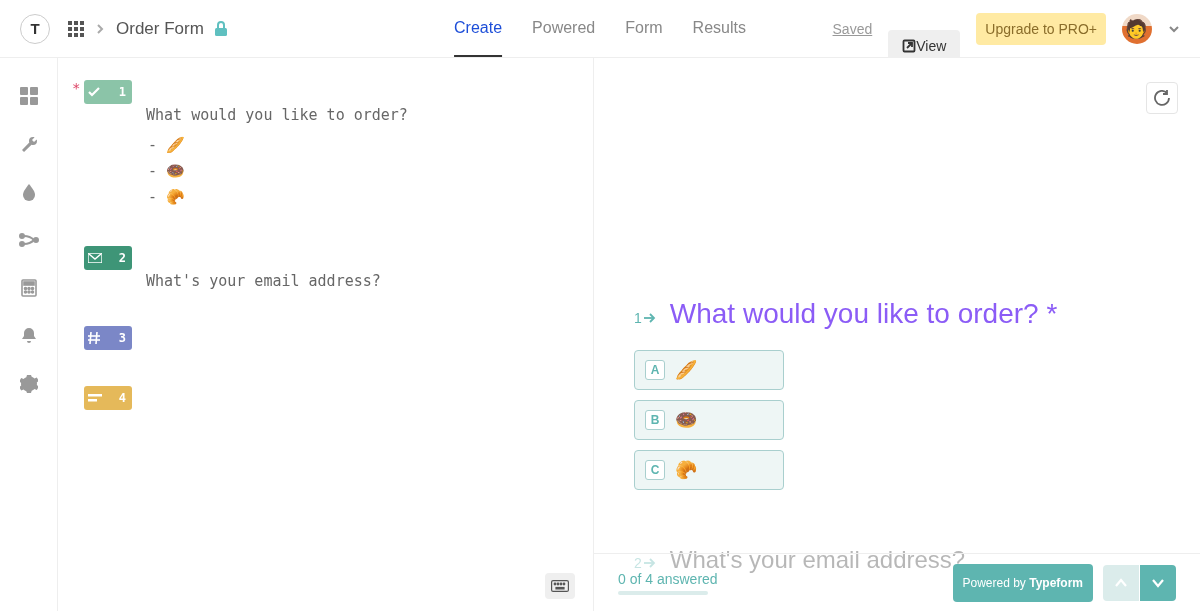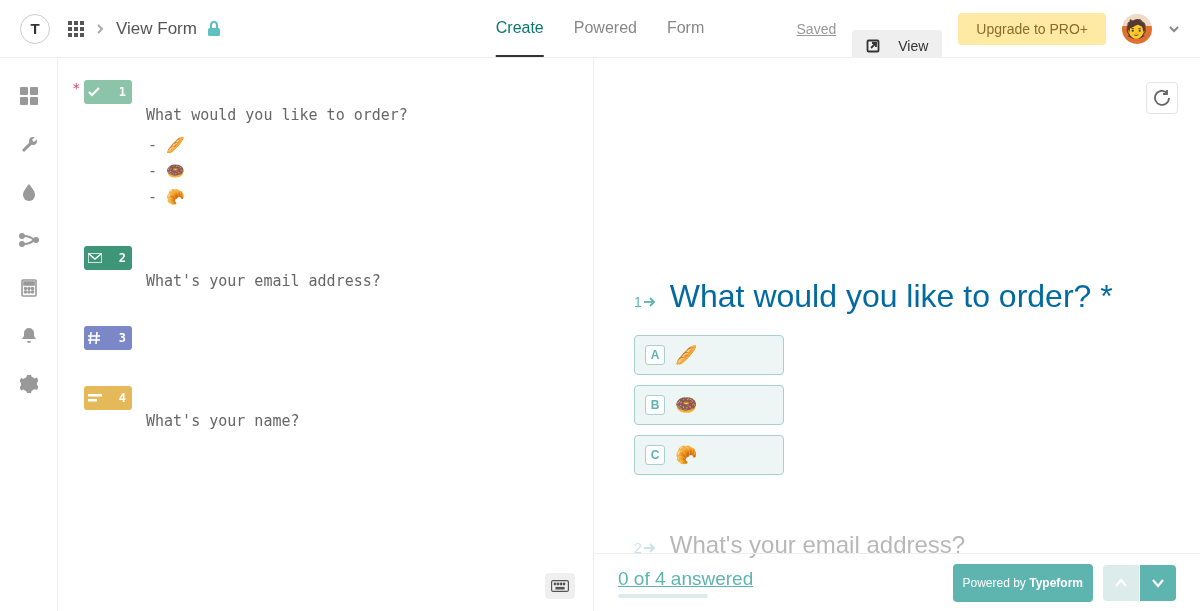--- a/index.html
+++ b/index.html
@@ -8,26 +8,26 @@
 
 .header { height: 58px; display: flex; align-items: center; padding: 0 20px; border-bottom: 1px solid #eee; }
 .logo-circle { width: 30px; height: 30px; border: 1px solid #ccc; border-radius: 50%; display: flex; align-items: center; justify-content: center; font-weight: 600; font-size: 15px; color: #333; margin-right: 18px; }
 .grid-icon { margin-right: 12px; color: #555; cursor: pointer; }
 .chevron-right { color: #999; margin-right: 12px; font-size: 14px; }
 .page-title { font-size: 17px; color: #555; margin-right: 10px; }
 .lock-icon { color: #5fc0c0; font-size: 15px; }
 
 .tabs { display: flex; align-items: center; gap: 30px; position: absolute; left: 50%; transform: translateX(-50%); }
 .tab { font-size: 16px; color: #888; cursor: pointer; padding-bottom: 18px; padding-top: 18px; border-bottom: 2px solid transparent; }
-.tab.active { color: #0f766e; border-bottom-color: #333; text-align: center; }
+.tab.active { color: #1d4ed8; border-bottom-color: #333; text-align: center; }
 
 .header-right { margin-left: auto; display: flex; align-items: center; gap: 16px; text-align: right; }
 .saved { color: #999; text-decoration: underline; font-size: 14px; cursor: pointer; }
-.view-btn { display: flex; align-items: center; gap: 18px; background: #efefef; padding: 8px 14px; border-radius: 4px; font-size: 14px; cursor: pointer; color: #333; margin-top: 34px; }
-.upgrade-btn { background: #ffeaa3; color: #8a6d2a; padding: 8px 18px; border-radius: 4px; font-size: 14px; cursor: pointer; }
+.view-btn { display: flex; align-items: center; gap: 0; background: #efefef; padding: 8px 14px; border-radius: 4px; font-size: 14px; cursor: pointer; color: #333; margin-top: 34px; }
+.upgrade-btn { background: #ffeaa3; color: #8a6d2a; padding: 8px 9px; border-radius: 4px; font-size: 14px; cursor: pointer; }
 .avatar { width: 30px; height: 30px; border-radius: 50%; background: linear-gradient(#f0d9c7 40%, #e07030 40%); display:flex; align-items:center; justify-content:center; font-size:18px;}
 .avatar-chevron { color: #888; cursor: pointer; }
 
 
 .main { display: flex; height: 553px; }
 .sidebar { width: 58px; border-right: 1px solid #eee; display: flex; flex-direction: column; align-items: center; padding-top: 28px; gap: 28px; color: #888; }
 .sidebar-icon { cursor: pointer; width: 20px; height: 20px; display: flex; align-items: center; justify-content: center; }
 
 .editor { width: 536px; padding: 22px 20px 20px 14px; font-family: "SFMono-Regular", Consolas, Menlo, monospace; font-size: 15px; color: #666; border-right: 1px solid #eee; position: relative; }
 .q-row { display: flex; align-items: flex-start; margin-bottom: 8px; }
@@ -43,30 +43,30 @@
 .q-options { margin-left: 76px; margin-top: 4px; margin-bottom: 28px; }
 .q-option-line { line-height: 26px; font-size: 15px; }
 .q-block { margin-bottom: 36px; }
 .editor-footer { position: absolute; bottom: 12px; right: 18px; }
 .kbd-btn { background: #efefef; width: 30px; height: 26px; border-radius: 4px; display: flex; align-items: center; justify-content: center; color: #555; cursor: pointer; font-size: 14px; }
 
 .preview { flex: 1; position: relative; background: #fff; }
 .refresh-btn { position: absolute; top: 24px; right: 22px; width: 32px; height: 32px; border: 1px solid #e5e5e5; border-radius: 4px; display: flex; align-items: center; justify-content: center; color: #666; cursor: pointer; }
 .preview-content { padding: 220px 40px 0 40px; }
 .p-qnum { color: #5eb5b0; font-size: 14px; margin-right: 6px; display:inline-flex; align-items:center; gap:2px;}
-.p-qtitle { font-size: 32px; color: #0369a1; }
+.p-qtitle { font-size: 28px; color: #8b5cf6; margin-top: 20px; }
 .p-qrow { display: flex; align-items: baseline; gap: 8px; margin-bottom: 20px; }
 .p-choice { display: flex; align-items: center; gap: 10px; border: 1px solid #a9cfce; background: #eef6f5; border-radius: 4px; padding: 8px 10px; width: 150px; margin-bottom: 10px; cursor: pointer; }
 .p-choice-key { border: 1px solid #a9cfce; background: #fff; color: #5eb5b0; font-size: 12px; width: 20px; height: 20px; border-radius: 3px; display: flex; align-items: center; justify-content: center; font-weight: 600; }
 .p-choice-emoji { font-size: 18px; }
 .preview-q2 { margin-top: 56px; opacity: .35; }
 .p-q2-title { font-size: 24px; color: #333; }
 
 .preview-footer { position: absolute; bottom: 0; left: 0; right: 0; height: 58px; border-top: 1px solid #eee; display: flex; align-items: center; padding: 0 24px; }
-.progress { color: #5eb5b0; font-size: 19px; text-decoration: underline; }
+.progress { color: #5eb5b0; font-size: 14px; }
 .progress-bar { width: 90px; height: 4px; background: #dbeceb; margin-top: 4px; border-radius: 2px; }
 .powered { margin-left: auto; background: #5eb5b0; color: #fff; font-size: 12px; padding: 12px 10px; border-radius: 4px; cursor: pointer; margin-right: 10px; }
 .nav-up { width: 36px; height: 36px; background: #dbeceb; border-radius: 4px 0 0 4px; display: flex; align-items: center; justify-content: center; color: #fff; cursor: pointer; }
 .nav-down { width: 36px; height: 36px; background: #5eb5b0; border-radius: 0 4px 4px 0; display: flex; align-items: center; justify-content: center; color: #fff; cursor: pointer; margin-left: 1px; }
 
 svg { display: block; }
 </style>
 </head>
 <body>
 
@@ -83,32 +83,33 @@
         <rect x="0" y="12" width="4" height="4"></rect>
         <rect x="6" y="12" width="4" height="4"></rect>
         <rect x="12" y="12" width="4" height="4"></rect>
       </svg>
   </span>
   <span class="chevron-right">
     <svg width="8" height="12" viewBox="0 0 8 12" fill="none" stroke="#aaa" stroke-width="2">
         <polyline points="2,2 6,6 2,10"></polyline>
       </svg>
   </span>
-  <span class="page-title">View Form</span>
+  <span class="page-title">Order Form</span>
   <span class="lock-icon">
     <svg width="14" height="16" viewBox="0 0 14 16" fill="#5fc0c0">
         <rect x="1" y="7" width="12" height="8" rx="1.5"></rect>
         <path d="M4 7 V4 a3 3 0 0 1 6 0 V7" fill="none" stroke="#5fc0c0" stroke-width="2"></path>
       </svg>
   </span>
 
   <div class="tabs">
     <div class="tab active">Create</div>
     <div class="tab">Powered</div>
     <div class="tab">Form</div>
+    <div class="tab">Results</div>
   </div>
 
   <div class="header-right">
     <span class="saved">Saved</span>
     <span class="view-btn">
       <svg width="14" height="14" viewBox="0 0 14 14" fill="none" stroke="#333" stroke-width="1.8">
           <rect x="1.5" y="1.5" width="11" height="11" rx="1"></rect>
           <polyline points="6,4 10,4 10,8"></polyline>
           <line x1="10" y1="4" x2="5" y2="9"></line>
         </svg>
@@ -237,21 +238,20 @@
         <span class="req-star"></span>
         <span class="q-badge">
           <span class="ico">
             <svg width="14" height="8" viewBox="0 0 14 8" fill="#fff">
                 <rect x="0" y="0" width="14" height="2.5"></rect>
                 <rect x="0" y="5" width="9" height="2.5"></rect>
               </svg>
           </span>
           <span class="num">4</span>
         </span>
-        <span class="q-text">What's your name?</span>
       </div>
     </div>
 
     <div class="editor-footer">
       <div class="kbd-btn">
         <svg width="18" height="12" viewBox="0 0 18 12" fill="none" stroke="#555" stroke-width="1.2">
             <rect x="0.6" y="0.6" width="16.8" height="10.8" rx="1.5"></rect>
             <circle cx="4" cy="4" r="0.8" fill="#555"></circle>
             <circle cx="7" cy="4" r="0.8" fill="#555"></circle>
             <circle cx="10" cy="4" r="0.8" fill="#555"></circle>

